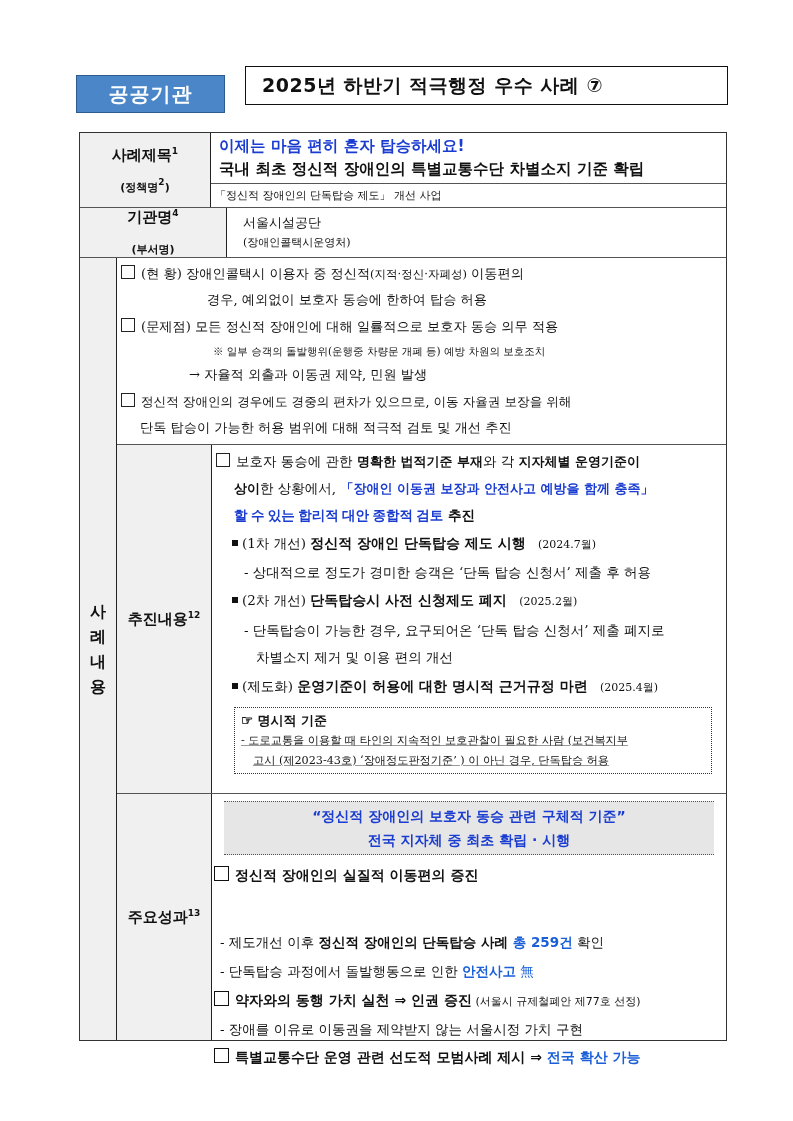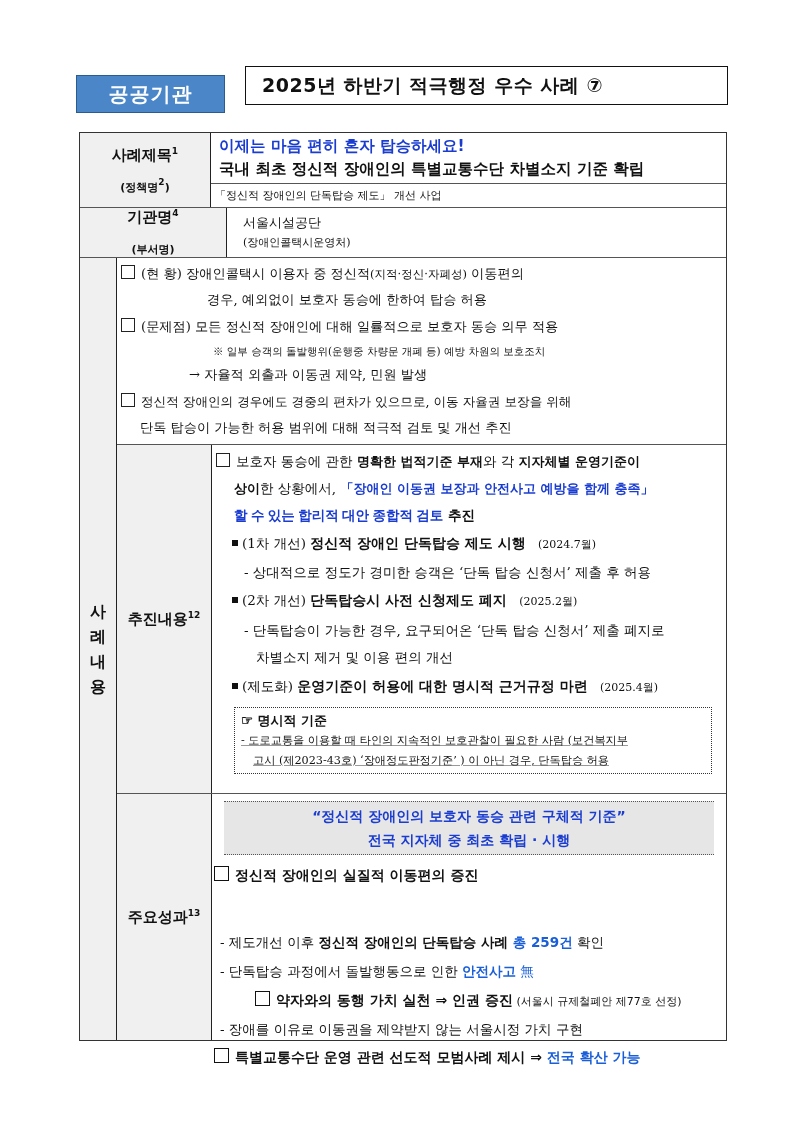--- a/index.html
+++ b/index.html
@@ -145,21 +145,21 @@
           </div>
           <div class="line b" style="line-height:28px; font-size:14px;">
             <span class="chk bold"></span><span>정신적 장애인의 실질적 이동편의 증진</span>
           </div>
           <div class="line serif" style="line-height:29px; padding-left:6px;margin-top:39px;">
             <span>- 제도개선 이후 </span><span class="b" style="font-family:'DejaVu Sans',sans-serif; font-size:13.5px;">정신적 장애인의 단독탑승 사례</span><span class="b blue2" style="font-family:'DejaVu Sans',sans-serif;"> 총 259건</span><span> 확인</span>
           </div>
           <div class="line serif" style="line-height:29px; padding-left:6px;">
             <span>- 단독탑승 과정에서 돌발행동으로 인한 </span><span class="b blue2" style="font-family:'DejaVu Sans',sans-serif;">안전사고</span><span class="blue2"> 無</span>
           </div>
-          <div class="line" style="line-height:29px;margin-left:41px;">
+          <div class="line" style="line-height:29px;">
             <span class="chk bold"></span><span class="b" style="font-size:14px;">약자와의 동행 가치 실천 ⇒ 인권 증진</span><span style="font-size:11px;"> (서울시 규제철폐안 제77호 선정)</span>
           </div>
           <div class="line serif" style="line-height:27px; padding-left:6px;">- 장애를 이유로 이동권을 제약받지 않는 서울시정 가치 구현</div>
           <div class="line" style="line-height:29px;">
             <span class="chk bold"></span><span class="b" style="font-size:14px;">특별교통수단 운영 관련 선도적 모범사례 제시 ⇒ </span><span class="b blue2" style="font-size:14px;">전국 확산 가능</span>
           </div>
         </div>
       </div>
 
     </div>

